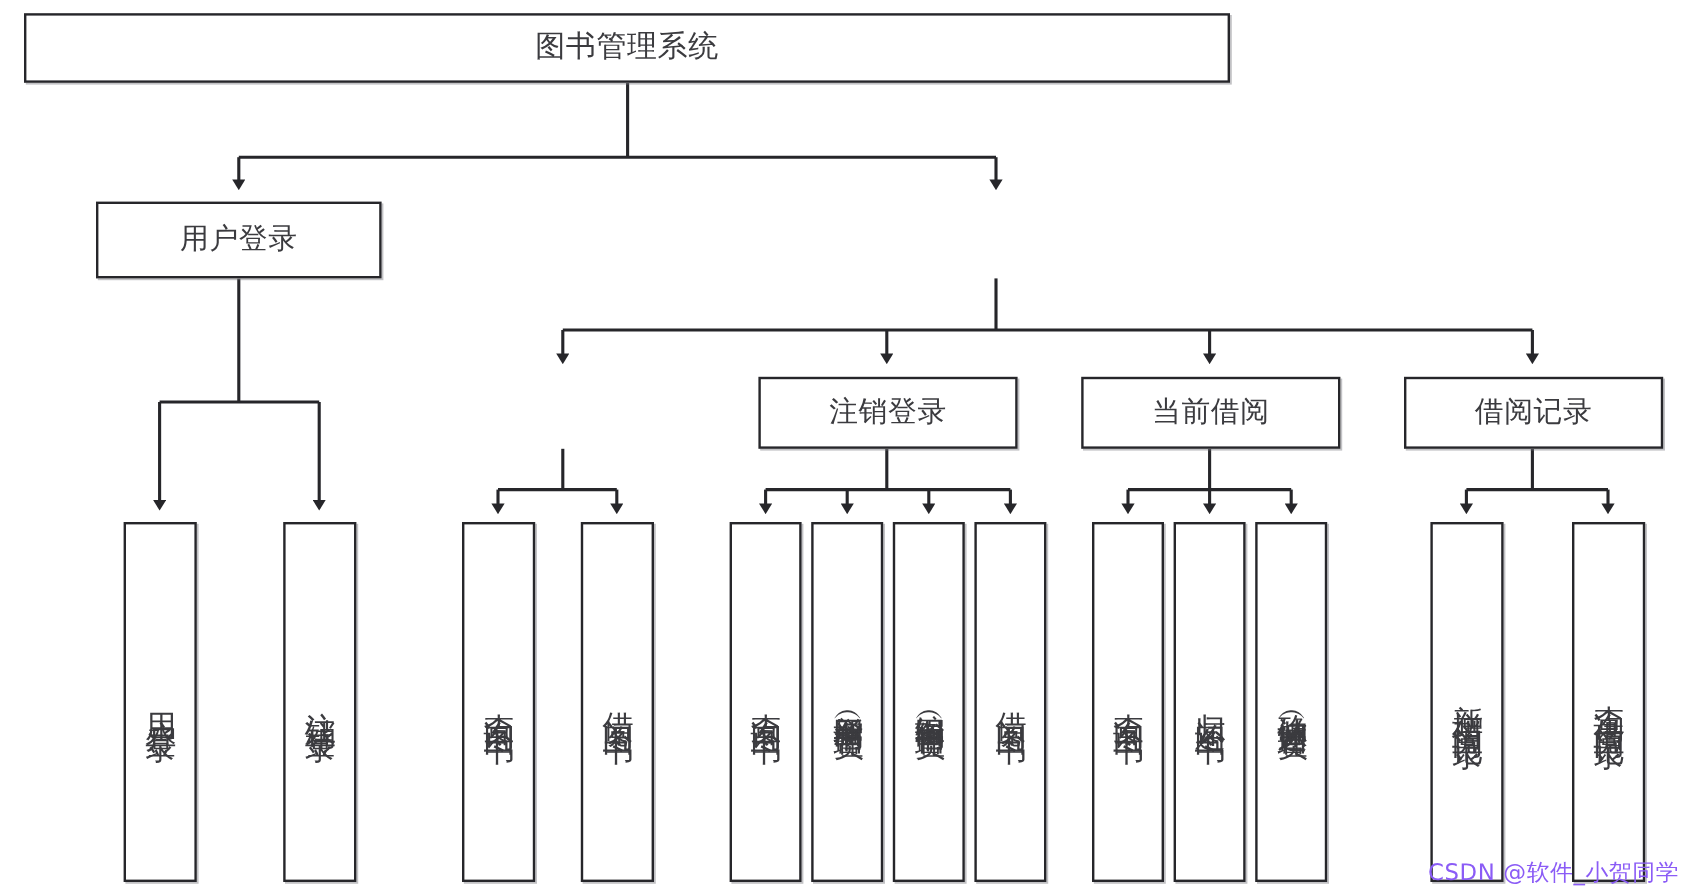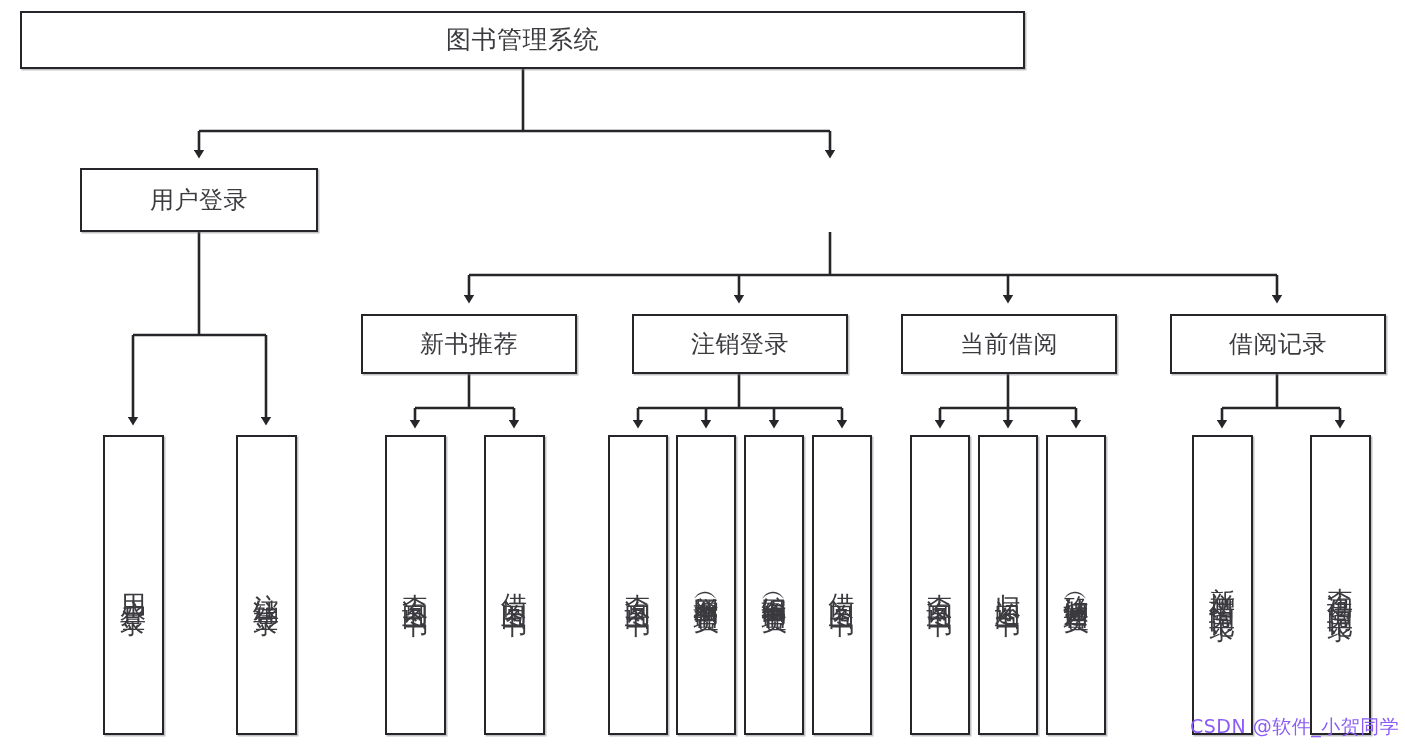--- a/index.html
+++ b/index.html
@@ -29,20 +29,21 @@
   .node {
     position: absolute;
     box-sizing: border-box;
     background: #ffffff;
     border: 2px solid #26262a;
     display: flex;
     align-items: center;
     justify-content: center;
     color: #3b3b3f;
     box-shadow: 1.5px 1.5px 0 rgba(120,120,126,0.45);
+    font-family: Liberation Serif, serif;
   }
   .node .label {
     display: block;
     text-align: center;
     line-height: 1.12;
     letter-spacing: 0.5px;
   }
   
   .node.h .label {
     font-size: 24px;
@@ -134,23 +135,20 @@
 
   <div class="node root h" style="left:20px; top:11px; width:1005px; height:58px;">
     <span class="label">图书管理系统</span>
   </div>
 
   <div class="node h" style="left:80px; top:168px; width:238px; height:64px;">
     <span class="label">用户登录</span>
   </div>
 
 
-  <div class="node h" style="left:361px; top:314px; width:216px; height:60px;">
-    <span class="label">新书推荐</span>
-  </div>
 
   <div class="node h" style="left:632px; top:314px; width:216px; height:60px;">
     <span class="label">注销登录</span>
   </div>
 
   <div class="node h" style="left:901px; top:314px; width:216px; height:60px;">
     <span class="label">当前借阅</span>
   </div>
 
   <div class="node h" style="left:1170px; top:314px; width:216px; height:60px;">

